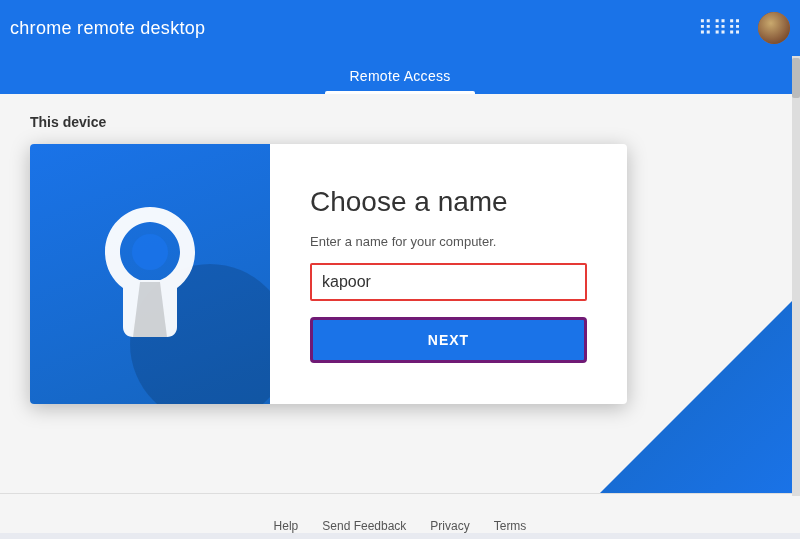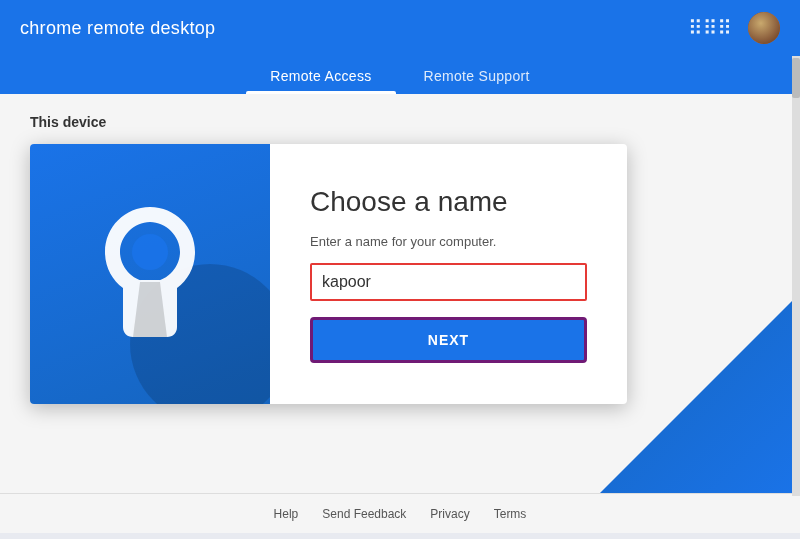--- a/index.html
+++ b/index.html
@@ -11,21 +11,21 @@
       overflow: hidden;
       position: relative;
     }
 
     
     .header {
       background: #1a73e8;
       display: flex;
       align-items: center;
       justify-content: space-between;
-      padding: 0 20px;
+      padding: 0 10px;
       height: 56px;
       position: relative;
       z-index: 10;
     }
     .header-left {
       display: flex;
       align-items: center;
       gap: 8px;
     }
     .app-title {
@@ -210,21 +210,21 @@
       text-transform: uppercase;
       font-family: inherit;
     }
 
     
     .footer {
       background: #f5f5f5;
       border-top: 1px solid #ddd;
       display: flex;
       justify-content: center;
-      align-items: center;
+      align-items: flex-end;
       gap: 24px;
       height: 40px;
       font-size: 12px;
     }
     .footer-link {
       color: #555;
       cursor: pointer;
       text-decoration: none;
     }
 
@@ -257,23 +257,20 @@
     <span class="grid-icon" title="Google apps">⠿⠿⠿</span>
     <div class="avatar">
       <div class="avatar-inner"></div>
     </div>
   </div>
 </div>
 
 <div class="tab-nav">
   <div class="tab-item active">
     <span>Remote Access</span>
-  </div>
-  <div class="tab-item">
-    <span>Remote Support</span>
   </div>
 </div>
 
 <div class="main-content">
   <div class="bg-decoration"></div>
 
   <div class="section-label">This device</div>
 
   <div class="card">
 

